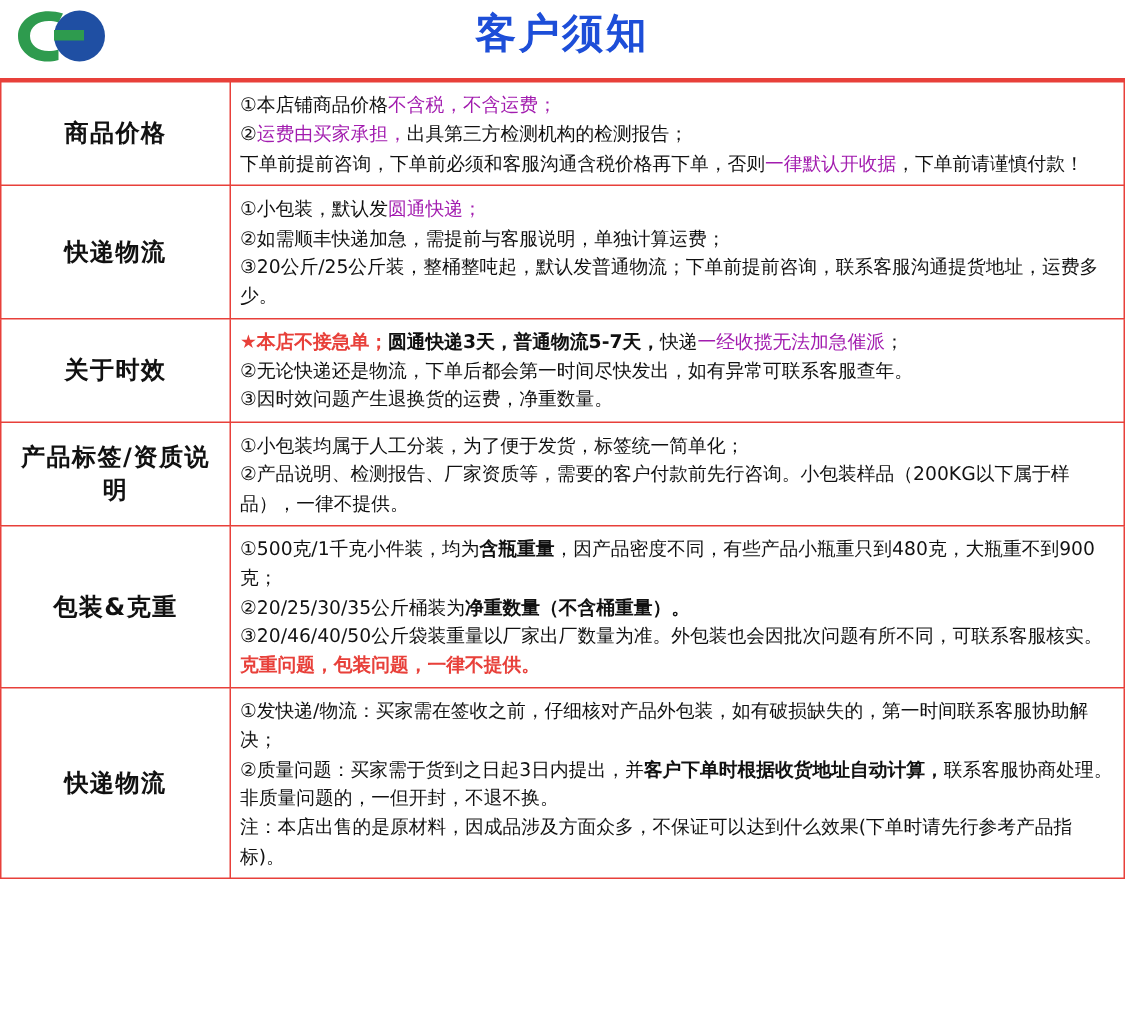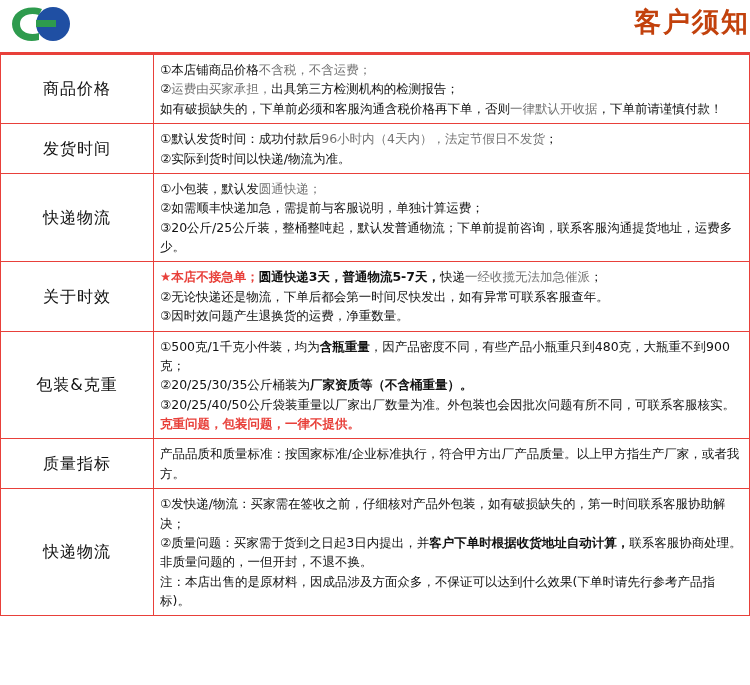--- a/index.html
+++ b/index.html
@@ -31,61 +31,61 @@
     left: 8px;
     top: 2px;
     width: 76px;
     height: 46px;
   }
   .title {
     position: absolute;
     left: 0;
     right: 0;
     top: 4px;
-    text-align: right;
+    text-align: center;
     font-size: 27px;
     font-weight: bold;
     letter-spacing: 2px;
     font-family: "DejaVu Sans", "Liberation Sans", sans-serif;
-    color: #c2410c;
+    color: #1d4ed8;
   }
   
   table.notice {
     width: 750px;
     border-collapse: collapse;
     table-layout: fixed;
   }
   table.notice td {
     border: 1px solid #e8403a;
     vertical-align: middle;
     padding: 5px 6px;
   }
   td.label {
     width: 140px;
     text-align: center;
     font-size: 16px;
-    font-weight: normal;
+    font-weight: bold;
     letter-spacing: 1px;
     line-height: 1.35;
     font-family: "DejaVu Sans", "Liberation Sans", sans-serif;
     color: #111111;
   }
   td.content {
     font-size: 12.5px;
     line-height: 1.55;
     font-family: "DejaVu Sans", "Liberation Sans", sans-serif;
     color: #111111;
     padding-left: 8px;
   }
   td.content p {
     margin: 0;
     padding: 0;
   }
   .rd {
-    color: #737373;
+    color: #a21caf;
   }
   .bold {
     font-weight: bold;
   }
   .bold-rd {
     color: #e8403a;
     font-weight: bold;
     margin-top: 10px;
   }
 </style>
@@ -106,59 +106,53 @@
     <div class="title">客户须知</div>
   </div>
 
   <table class="notice">
     <tbody>
         <tr>
           <td class="label">商品价格</td>
           <td class="content">
             <p><span>①本店铺商品价格</span><span class="rd">不含税，不含运费；</span></p>
             <p><span>②</span><span class="rd">运费由买家承担，</span><span>出具第三方检测机构的检测报告；</span></p>
-            <p><span>如有破损缺失的，下单前必须和客服沟通含税价格再下单，否则</span><span class="rd">一律默认开收据</span><span>，下单前请谨慎付款！</span></p>
-          </td>
-        </tr>
-        <tr>
-          <td class="label">发货时间</td>
-          <td class="content">
-            <p><span>①默认发货时间：成功付款后</span><span class="rd">96小时内（4天内），法定节假日不发货</span><span>；</span></p>
-            <p><span>②实际到货时间以快递/物流为准。</span></p>
+            <p><span>下单前提前咨询，下单前必须和客服沟通含税价格再下单，否则</span><span class="rd">一律默认开收据</span><span>，下单前请谨慎付款！</span></p>
           </td>
         </tr>
         <tr>
           <td class="label">快递物流</td>
           <td class="content">
             <p><span>①小包装，默认发</span><span class="rd">圆通快递；</span></p>
             <p><span>②如需顺丰快递加急，需提前与客服说明，单独计算运费；</span></p>
             <p><span>③20公斤/25公斤装，整桶整吨起，默认发普通物流；下单前提前咨询，联系客服沟通提货地址，运费多少。</span></p>
           </td>
         </tr>
         <tr>
           <td class="label">关于时效</td>
           <td class="content">
             <p><span class="bold-rd">★本店不接急单；</span><span class="bold">圆通快递3天，普通物流5-7天，</span><span>快递</span><span class="rd">一经收揽无法加急催派</span><span>；</span></p>
             <p><span>②无论快递还是物流，下单后都会第一时间尽快发出，如有异常可联系客服查年。</span></p>
             <p><span>③因时效问题产生退换货的运费，净重数量。</span></p>
           </td>
         </tr>
         <tr>
+          <td class="label">产品标签/资质说明</td>
+          <td class="content">
+            <p><span>①小包装均属于人工分装，为了便于发货，标签统一简单化；</span></p>
+            <p><span>②产品说明、检测报告、厂家资质等，需要的客户付款前先行咨询。小包装样品（200KG以下属于样品），一律不提供。</span></p>
+          </td>
+        </tr>
+        <tr>
           <td class="label">包装&amp;克重</td>
           <td class="content">
             <p><span>①500克/1千克小件装，均为</span><span class="bold">含瓶重量</span><span>，因产品密度不同，有些产品小瓶重只到480克，大瓶重不到900克；</span></p>
-            <p><span>②20/25/30/35公斤桶装为</span><span class="bold">厂家资质等（不含桶重量）。</span></p>
-            <p><span>③20/25/40/50公斤袋装重量以厂家出厂数量为准。外包装也会因批次问题有所不同，可联系客服核实。</span></p>
+            <p><span>②20/25/30/35公斤桶装为</span><span class="bold">净重数量（不含桶重量）。</span></p>
+            <p><span>③20/46/40/50公斤袋装重量以厂家出厂数量为准。外包装也会因批次问题有所不同，可联系客服核实。</span></p>
             <p><span class="bold-rd">克重问题，包装问题，一律不提供。</span></p>
-          </td>
-        </tr>
-        <tr>
-          <td class="label">质量指标</td>
-          <td class="content">
-            <p><span>产品品质和质量标准：按国家标准/企业标准执行，符合甲方出厂产品质量。以上甲方指生产厂家，或者我方。</span></p>
           </td>
         </tr>
         <tr>
           <td class="label">快递物流</td>
           <td class="content">
             <p><span>①发快递/物流：买家需在签收之前，仔细核对产品外包装，如有破损缺失的，第一时间联系客服协助解决；</span></p>
             <p><span>②质量问题：买家需于货到之日起3日内提出，并</span><span class="bold">客户下单时根据收货地址自动计算，</span><span>联系客服协商处理。非质量问题的，一但开封，不退不换。</span></p>
             <p><span>注：本店出售的是原材料，因成品涉及方面众多，不保证可以达到什么效果(下单时请先行参考产品指标)。</span></p>
           </td>
         </tr>

